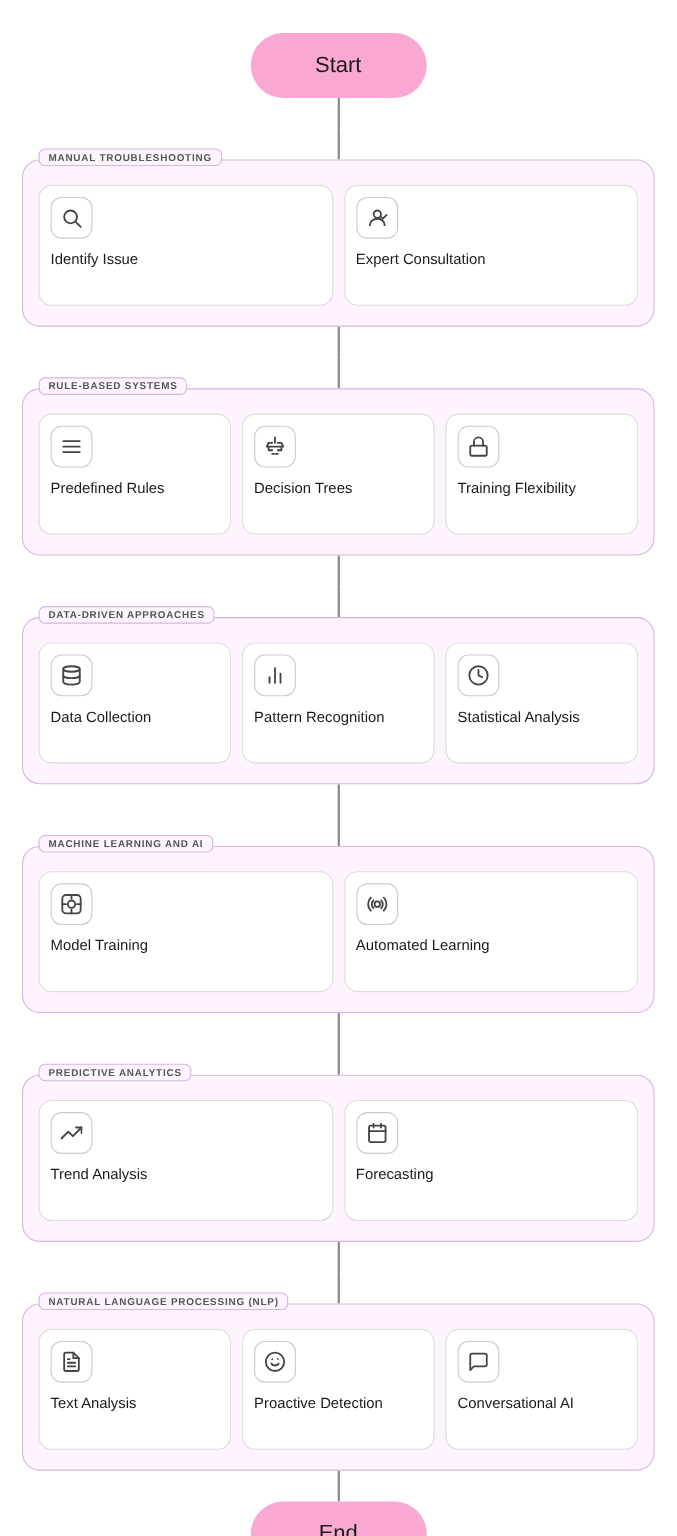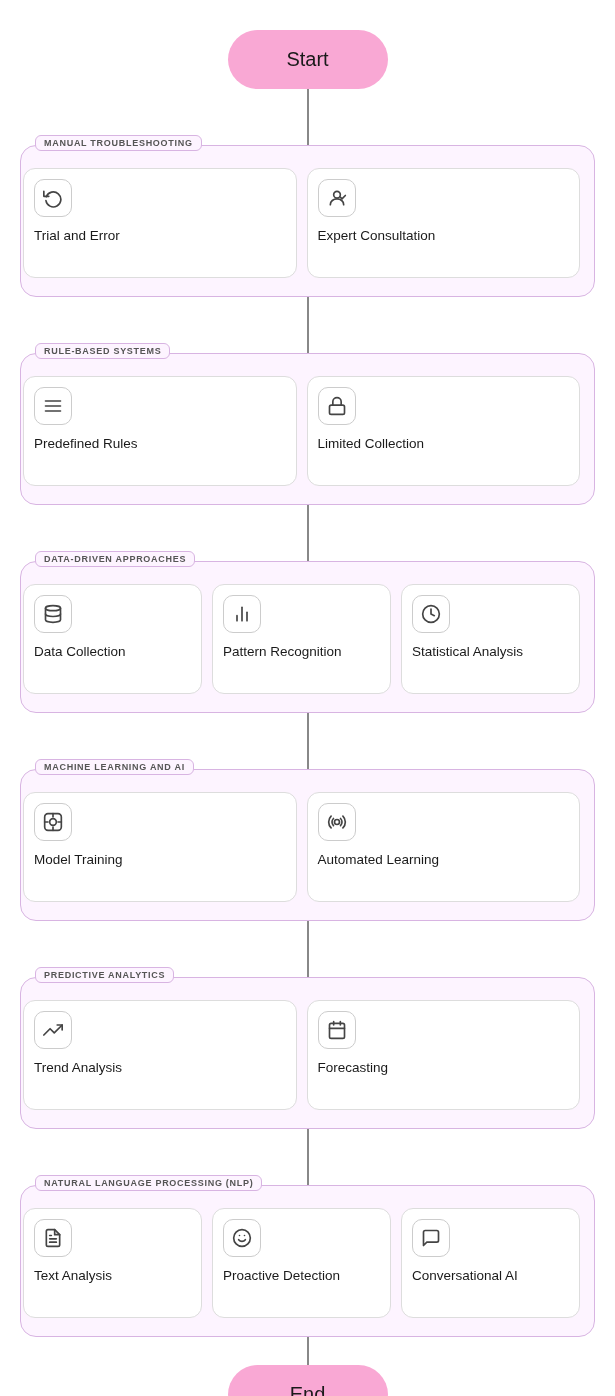--- a/index.html
+++ b/index.html
@@ -30,21 +30,21 @@
       height: 28px;
       background: #888;
       margin: 0 auto;
     }
 
     .group-container {
       width: 100%;
       border: 1.5px solid #d8b4e2;
       border-radius: 16px;
       background: #fdf4ff;
-      padding: 14px 14px 18px 2px;
+      padding: 14px 14px 18px 14px;
       position: relative;
     }
 
     .group-label {
       position: absolute;
       top: -11px;
       left: 14px;
       background: #fdf4ff;
       border: 1.5px solid #d8b4e2;
       border-radius: 6px;
@@ -108,25 +108,25 @@
 
 <div id="groups-container" style="width:100%; display:flex; flex-direction:column; align-items:center; gap:0;">
     <div style="width: 100%; display: flex; flex-direction: column; align-items: center;">
       <div class="connector"></div>
       <div class="group-container">
         <div class="group-label">MANUAL TROUBLESHOOTING</div>
         <div class="cards-row">
           <div class="card">
             <div class="card-icon">
               <svg width="20" height="20" viewBox="0 0 24 24" fill="none" stroke="#444" stroke-width="2" stroke-linecap="round" stroke-linejoin="round">
-                <polyline points="1 4 1 10 7 10"></polyline>
-                <path d="M3.51 15a9 9 0 1 0 .49-4.5"></path>
-              </svg>
-            </div>
-            <div class="card-label">Trial and Error</div>
+                <circle cx="11" cy="11" r="7"></circle>
+                <line x1="16.5" y1="16.5" x2="22" y2="22"></line>
+              </svg>
+            </div>
+            <div class="card-label">Identify Issue</div>
           </div>
           <div class="card">
             <div class="card-icon">
               <svg width="20" height="20" viewBox="0 0 24 24" fill="none" stroke="#444" stroke-width="2" stroke-linecap="round" stroke-linejoin="round">
                 <circle cx="12" cy="8" r="4"></circle>
                 <path d="M4 20c0-4 3.6-7 8-7s8 3 8 7"></path>
                 <polyline points="16 11 18 13 22 9"></polyline>
               </svg>
             </div>
             <div class="card-label">Expert Consultation</div>
@@ -146,25 +146,34 @@
                 <line x1="3" y1="6" x2="21" y2="6"></line>
                 <line x1="3" y1="12" x2="21" y2="12"></line>
                 <line x1="3" y1="18" x2="21" y2="18"></line>
               </svg>
             </div>
             <div class="card-label">Predefined Rules</div>
           </div>
           <div class="card">
             <div class="card-icon">
               <svg width="20" height="20" viewBox="0 0 24 24" fill="none" stroke="#444" stroke-width="2" stroke-linecap="round" stroke-linejoin="round">
+                <path d="M12 2v6M9 8H5l-2 4h18l-2-4h-4"></path>
+                <path d="M5 12v4M19 12v4M5 16h4M15 16h4M9 20h2M13 20h2"></path>
+              </svg>
+            </div>
+            <div class="card-label">Decision Trees</div>
+          </div>
+          <div class="card">
+            <div class="card-icon">
+              <svg width="20" height="20" viewBox="0 0 24 24" fill="none" stroke="#444" stroke-width="2" stroke-linecap="round" stroke-linejoin="round">
                 <rect x="3" y="11" width="18" height="11" rx="2" ry="2"></rect>
                 <path d="M7 11V7a5 5 0 0 1 10 0v4"></path>
               </svg>
             </div>
-            <div class="card-label">Limited Collection</div>
+            <div class="card-label">Training Flexibility</div>
           </div>
         </div>
       </div>
       <div class="connector"></div>
     </div>
     <div style="width: 100%; display: flex; flex-direction: column; align-items: center;">
       <div class="connector"></div>
       <div class="group-container">
         <div class="group-label">DATA-DRIVEN APPROACHES</div>
         <div class="cards-row">

